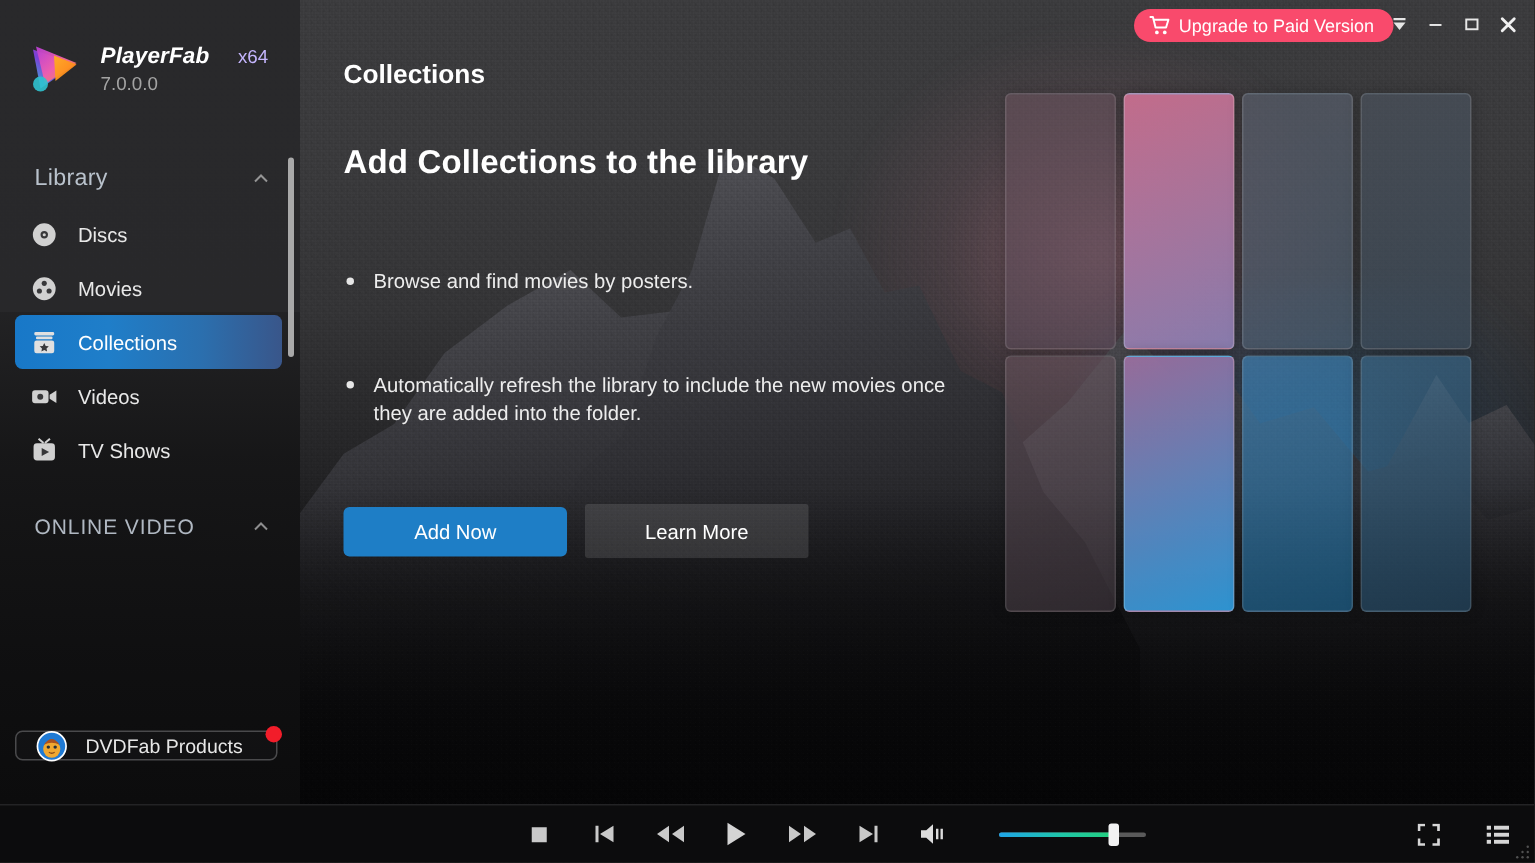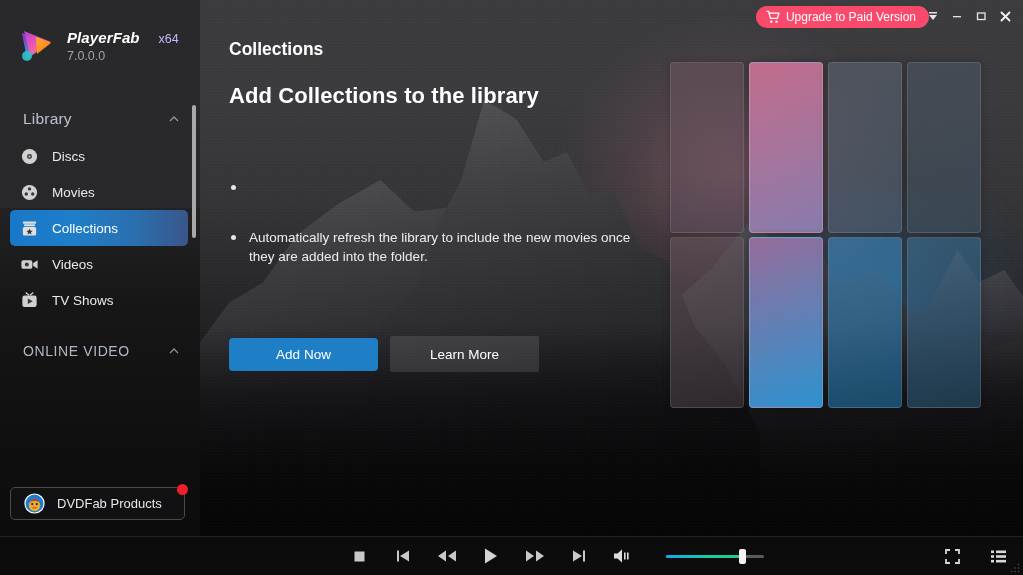--- a/index.html
+++ b/index.html
@@ -131,21 +131,21 @@
   .nav-item.active .nav-icon { opacity: 1; }
   .nav-label { font-size: 13.5px; color: #e8e8e8; white-space: nowrap; }
   .nav-item.active .nav-label { color: #ffffff; }
 
   .side-scrollbar {
     position: absolute; right: 4px; top: 105px; width: 4px; height: 133px;
     background: #a9a9a9; border-radius: 2px; cursor: pointer;
   }
 
   .dvdfab-btn {
-    position: absolute; left: 10px; top: 487px; width: 175px; height: 33px;
+    position: absolute; left: 10px; top: 487px; width: 175px; height: 20px;
     border: 1px solid #4a4a4c; border-radius: 5px;
     display: flex; align-items: center; padding-left: 13px; cursor: pointer;
     background: rgba(22,22,23,0.5);
   }
   .dvdfab-logo { width: 21px; height: 21px; margin-right: 12px; flex: none; }
   .dvdfab-label { font-size: 13px; color: #e7e7e7; }
   .red-dot {
     position: absolute; right: -4px; top: -4px; width: 11px; height: 11px;
     border-radius: 50%; background: #f21d2a;
   }
@@ -161,21 +161,21 @@
   .upgrade-label { font-size: 12px; color: #ffffff; white-space: nowrap; }
   .cart-icon { width: 14px; height: 14px; flex: none; }
   .win-btns { position: absolute; right: 6px; top: 7px; display: flex; align-items: center; }
   .win-btn {
     width: 24px; height: 18px; display: flex; align-items: center; justify-content: center;
     cursor: pointer;
   }
 
   
   .page-title { position: absolute; left: 229px; top: 39px; font-size: 17.5px; font-weight: bold; color: #ffffff; }
-  .hero-title { position: absolute; left: 229px; top: 83px; font-size: 22px; font-weight: bold; color: #ffffff; letter-spacing: .1px; }
+  .hero-title { position: absolute; left: 229px; top: 95px; font-size: 22px; font-weight: bold; color: #ffffff; letter-spacing: .1px; }
   .bullets { position: absolute; left: 231px; top: 178px; width: 420px; }
   .bullet { position: relative; display: flex; padding-left: 18px; }
   .bullet + .bullet { margin-top: 50px; }
   .bullet-dot {
     position: absolute; left: 0; top: 7px; width: 5px; height: 5px; border-radius: 50%;
     background: #e6e6e6;
   }
   .bullet-text { font-size: 13.5px; line-height: 19px; color: #ededed; }
   .cta-row { position: absolute; left: 229px; top: 336px; display: flex; align-items: center; }
   .btn-primary {
@@ -393,20 +393,21 @@
       </div>
     </div>
   </div>
 
   <div class="page-title">Collections</div>
   <div class="hero-title">Add Collections to the library</div>
 
   <div class="bullets">
     <div class="bullet">
       <span class="bullet-dot"></span>
+      <span class="bullet-text">Browse and find movies by posters.</span>
     </div>
     <div class="bullet">
       <span class="bullet-dot"></span>
       <span class="bullet-text">Automatically refresh the library to include the new movies once they are added into the folder.</span>
     </div>
   </div>
 
   <div class="cta-row">
     <button class="btn-primary">Add Now</button>
     <button class="btn-ghost">Learn More</button>

